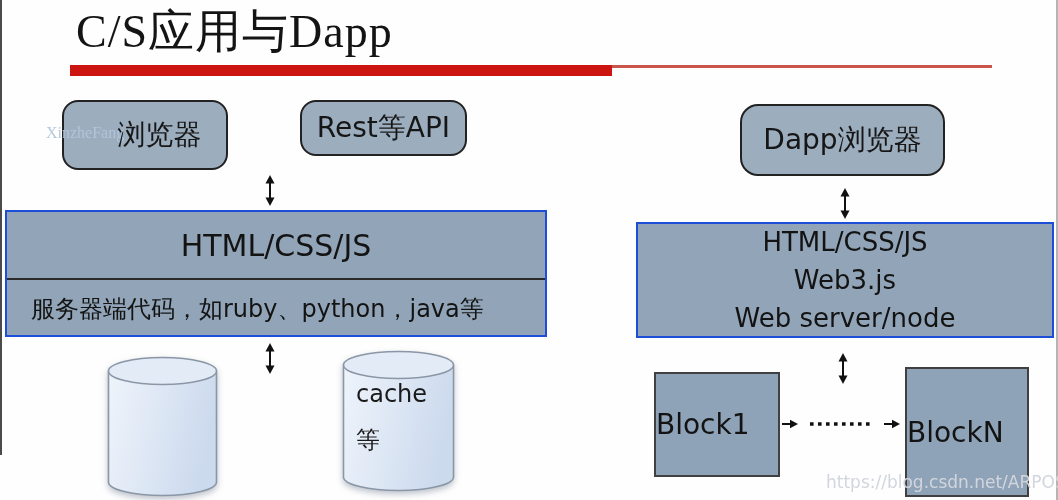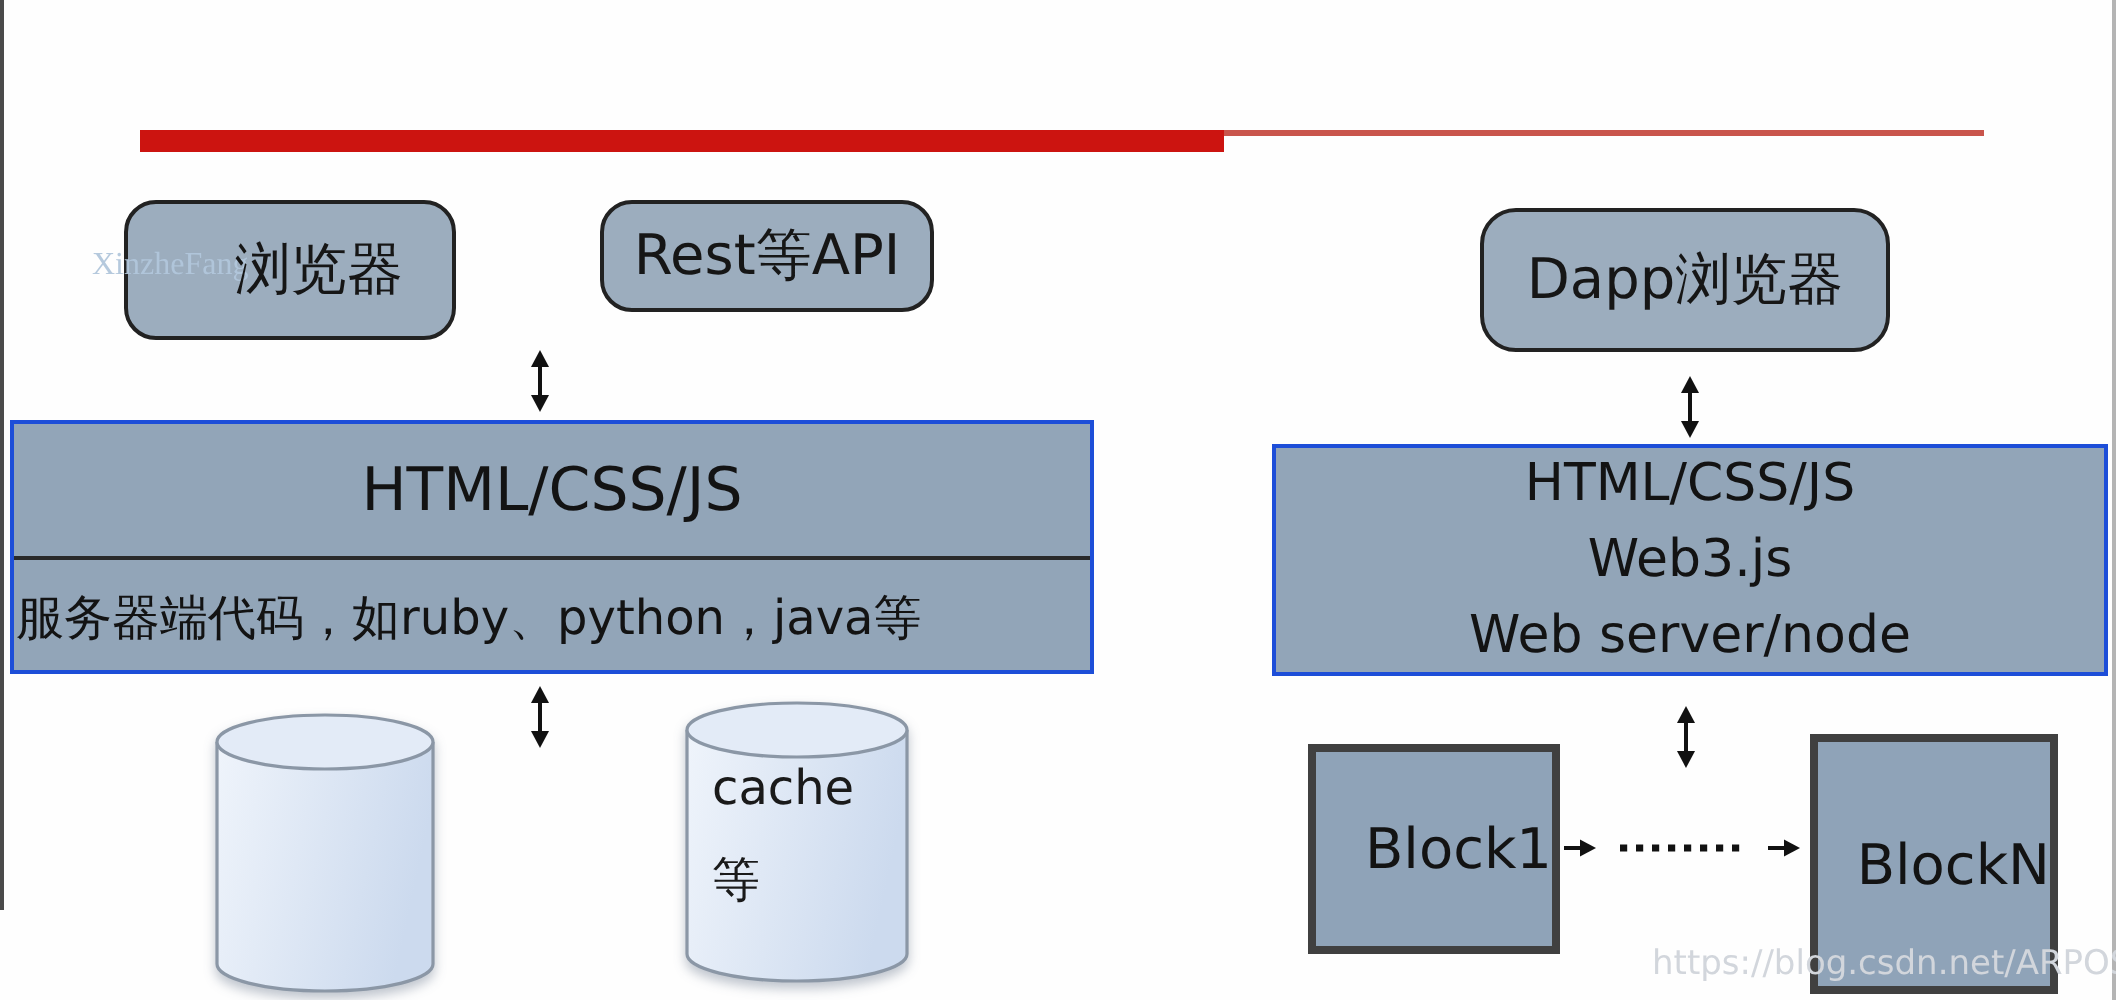--- a/index.html
+++ b/index.html
@@ -41,31 +41,31 @@
     border:2px solid #1d4ed8;
     box-sizing:border-box;
   }
   .stack-row-top{
     height:66px;border-bottom:2px solid #2a2a2a;
     display:flex;align-items:center;justify-content:center;
     font-size:30px;color:#131313;
   }
   .stack-row-bottom{
     height:57px;display:flex;align-items:center;
-    padding-left:1px;font-size:24px;color:#131313;white-space:nowrap;
+    padding-left:24px;font-size:24px;color:#131313;white-space:nowrap;
   }
   .stack-lines{
     display:flex;flex-direction:column;align-items:center;justify-content:center;
     height:100%;font-size:26px;line-height:38px;color:#131313;
   }
   .block-node{
     position:absolute;
     background:#8fa3b8;
-    border:4px solid #404040;
-    display:flex;align-items:center;justify-content:flex-end;
+    border:2px solid #404040;
+    display:flex;align-items:center;justify-content:flex-start;
     font-size:28px;color:#131313;
     box-sizing:border-box;
   }
 
   
   .cyl{position:absolute;}
   .cyl svg{filter:drop-shadow(0 3px 3px rgba(40,60,90,0.30));}
   .cyl-label{
     position:absolute;font-size:24px;color:#1a1a1a;white-space:nowrap;
   }
@@ -88,20 +88,21 @@
   .node-label{position:relative;z-index:4;}
 </style>
 </head>
 <body>
 
 <div id="stage">
 
   <div class="edge-left"></div>
   <div class="edge-right"></div>
 
+  <div class="slide-title">C/S应用与Dapp</div>
   <div class="title-bar-thick"></div>
   <div class="title-bar-thin"></div>
 
   <div class="wm-top-left">XinzheFang</div>
 
   <div class="round-node" style="left:62px;top:100px;width:166px;height:70px;padding-left:29px;">
     <span class="node-label">浏览器</span>
   </div>
 
   <div class="round-node" style="left:300px;top:100px;width:167px;height:56px;">

